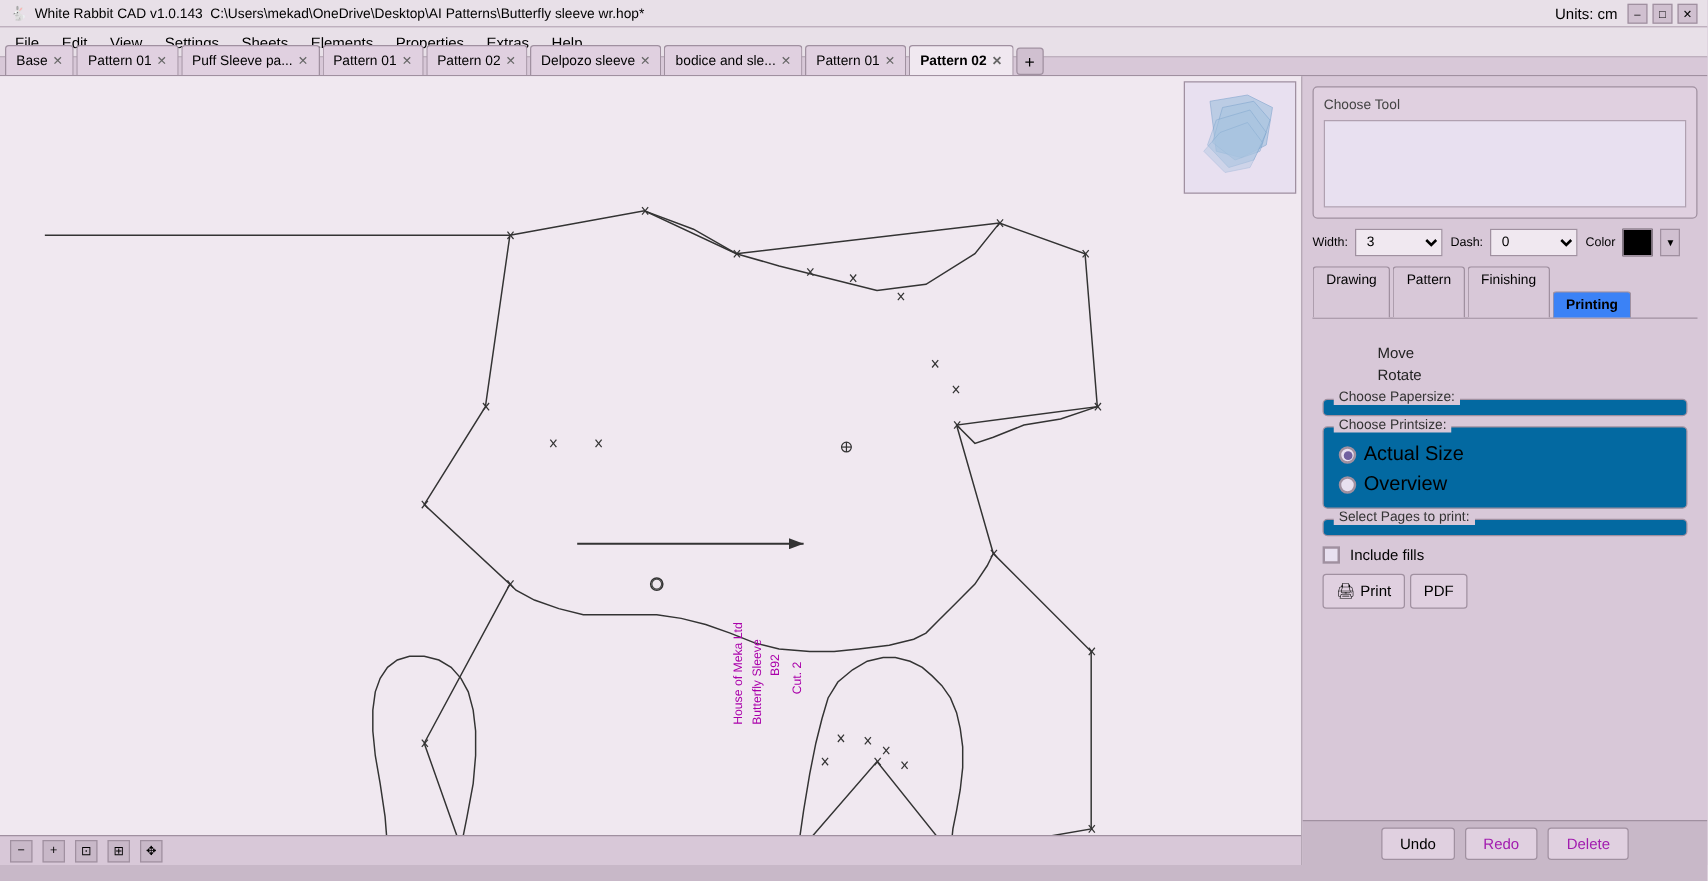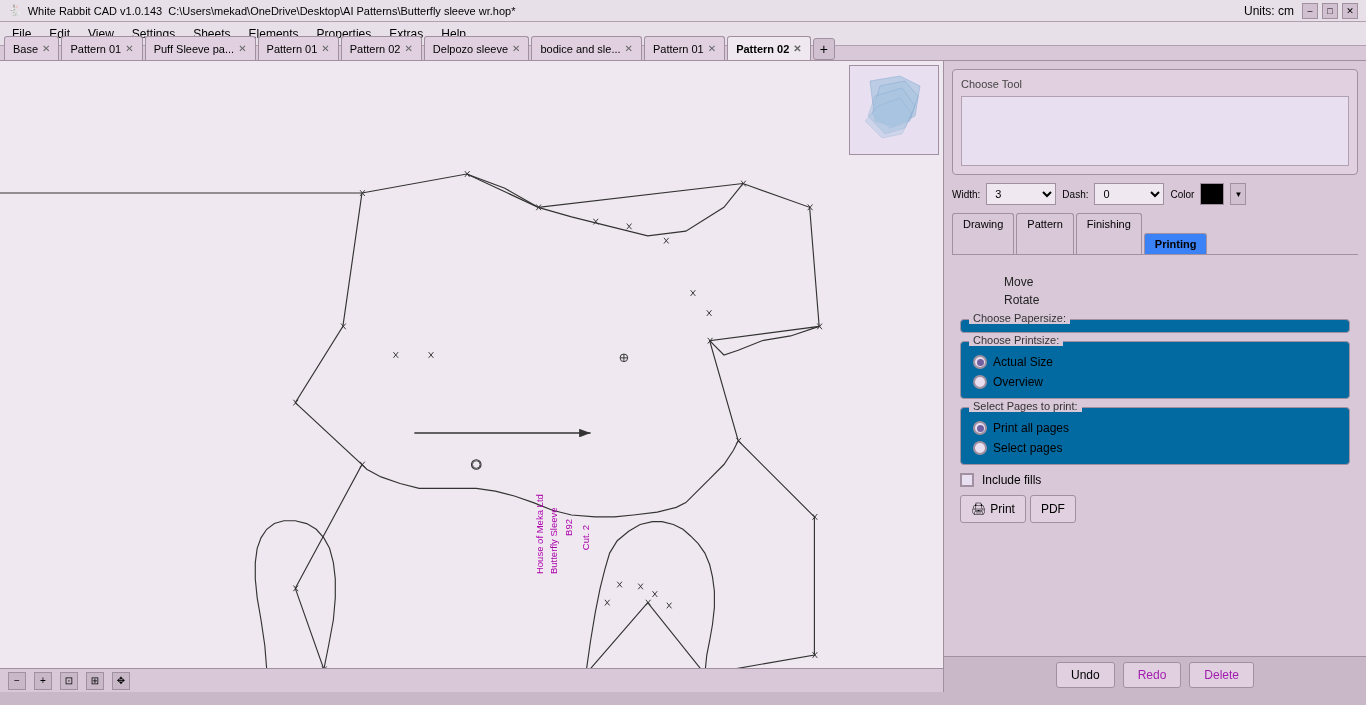--- a/index.html
+++ b/index.html
@@ -108,21 +108,21 @@
       border-top: 1px solid #a090a0;
       display: flex;
       align-items: center;
       padding: 0 8px;
       gap: 8px;
     }
     .bottom-btn { width: 18px; height: 18px; background: #c8b8c8; border: 1px solid #a090a0; display: flex; align-items: center; justify-content: center; font-size: 10px; cursor: pointer; }
 
     
     .right-panel {
-      width: 422px;
+      width: 324px;
       background: #d8c8d8;
       display: flex;
       flex-direction: column;
       padding: 8px;
       gap: 8px;
       overflow-y: auto;
     }
 
     
     .mini-preview {
@@ -246,21 +246,21 @@
       font-size: 12px;
       padding: 0 4px;
     }
 
     
     .radio-row {
       display: flex;
       align-items: center;
       gap: 6px;
       padding: 3px 0;
-      font-size: 12px;
+      font-size: 16px;
     }
     .radio-btn {
       width: 14px;
       height: 14px;
       border-radius: 50%;
       border: 2px solid #a090a0;
       background: #e8e0f0;
       display: flex;
       align-items: center;
       justify-content: center;
@@ -619,30 +619,20 @@
           </div>
           <div class="radio-row">
             <div class="radio-btn"></div>
             <span>Overview</span>
           </div>
         </div>
       </div>
 
       <div class="group-box">
         <div class="group-box-title">Select Pages to print:</div>
-        <div class="group-box-content">
-          <div class="radio-row">
-            <div class="radio-btn selected"></div>
-            <span>Print all pages</span>
-          </div>
-          <div class="radio-row">
-            <div class="radio-btn"></div>
-            <span>Select pages</span>
-          </div>
-        </div>
       </div>
 
       <div class="checkbox-row">
         <div class="checkbox"></div>
         <span>Include fills</span>
       </div>
 
       <div class="print-pdf-row">
         <button class="print-btn">
           <span>🖨</span>

